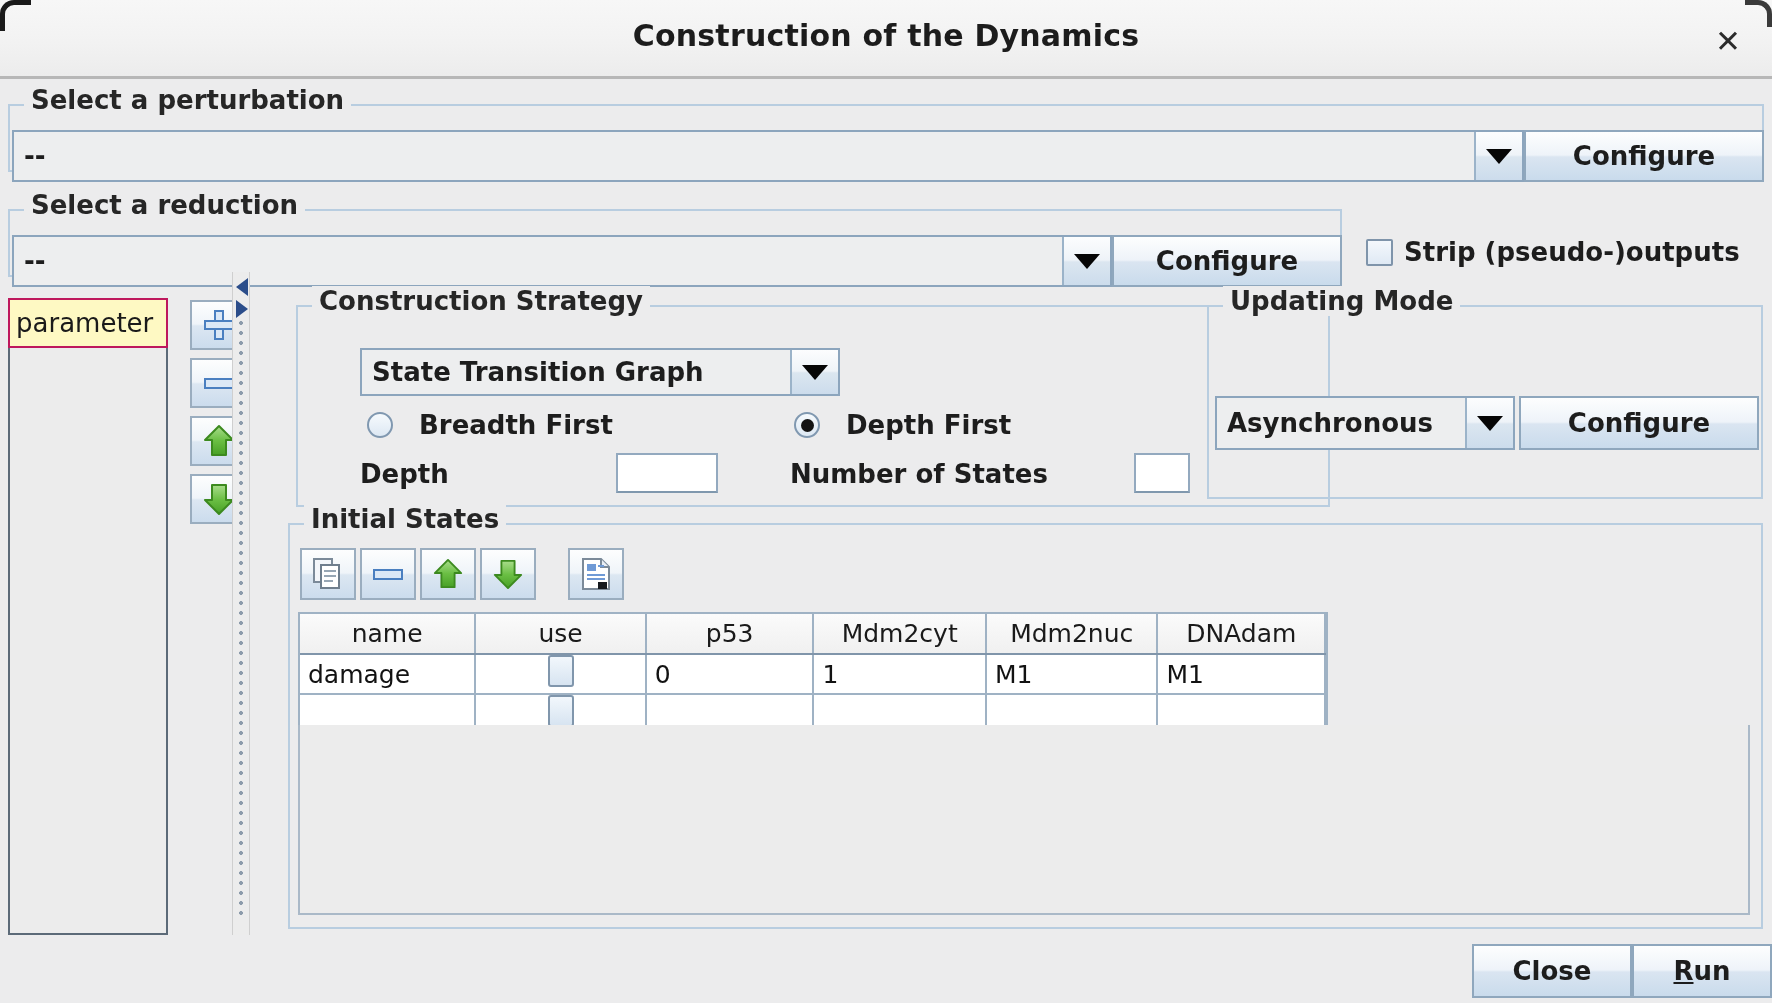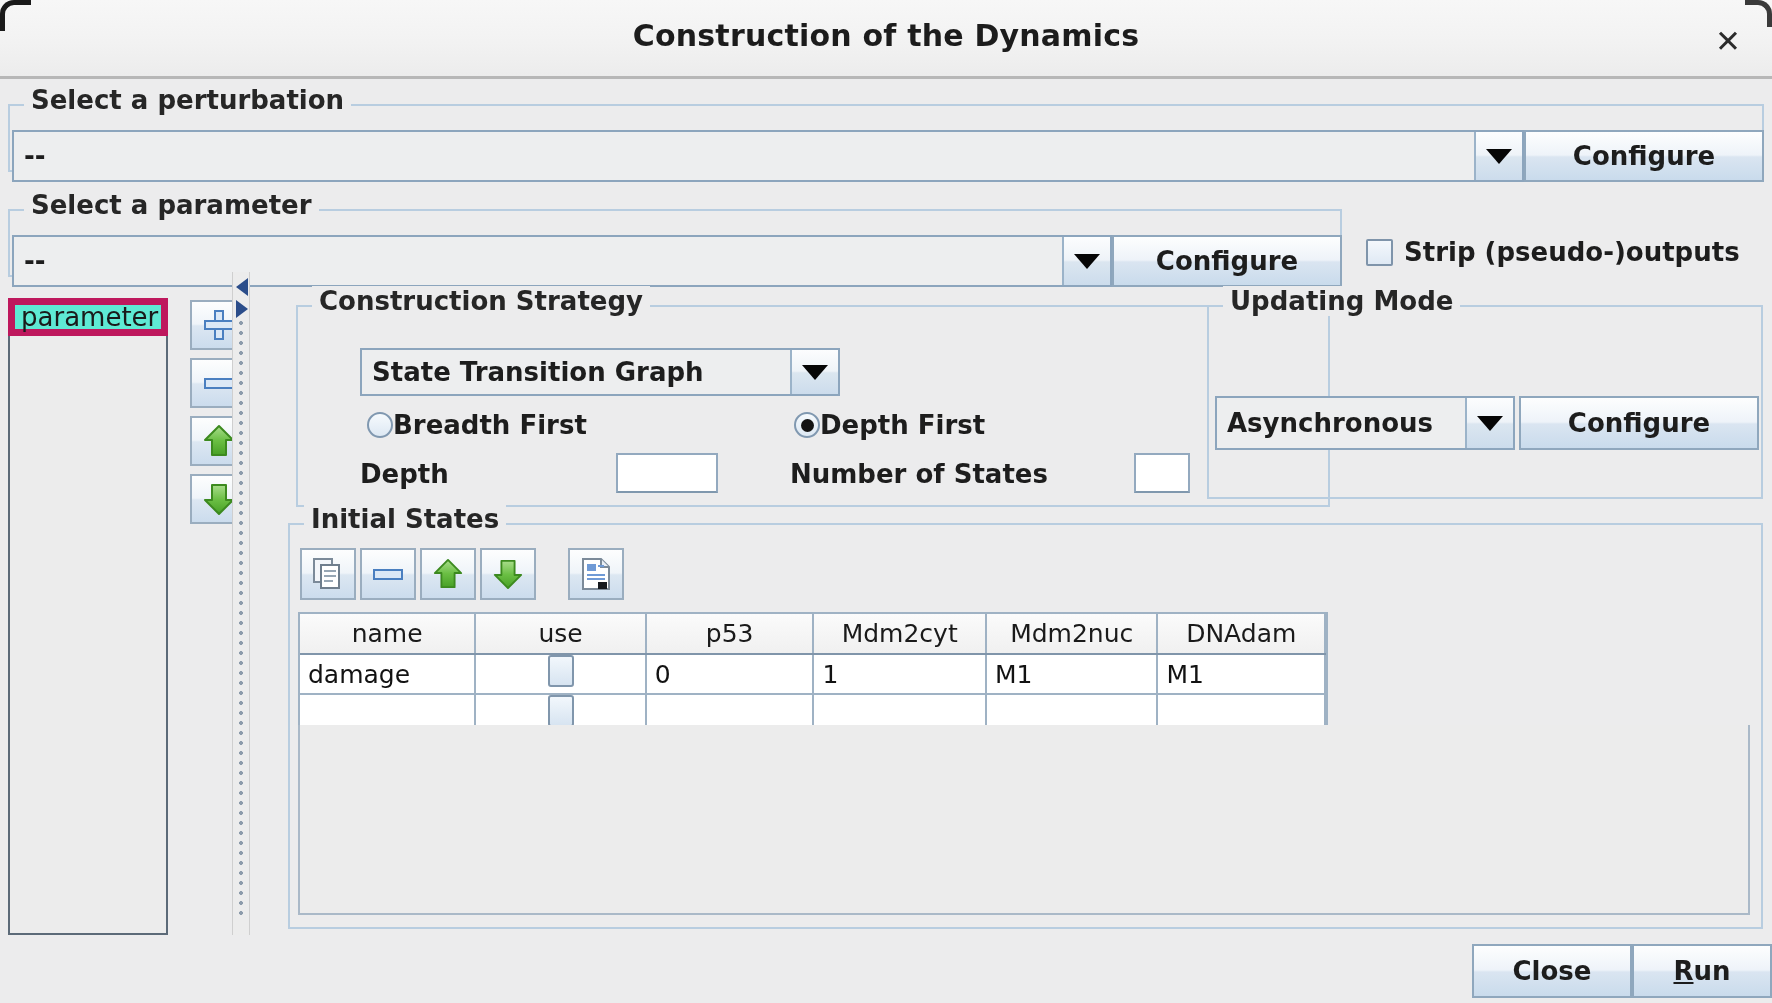--- a/index.html
+++ b/index.html
@@ -95,21 +95,21 @@
     background: linear-gradient(to bottom,#f4f8fc 0%,#dfe9f4 100%);
     border-radius: 2px; display: inline-block; vertical-align: middle;
   }
   .cbx-label {
     position: absolute; display: flex; align-items: center; gap: 11px;
     font-size: 26px; font-weight: bold; color: #1d1d1d; white-space: nowrap;
     cursor: pointer;
   }
 
   
-  .radio-row { position: absolute; display: flex; align-items: center; gap: 0; cursor: pointer; }
+  .radio-row { position: absolute; display: flex; align-items: center; gap: 26px; cursor: pointer; }
   .rad {
     width: 26px; height: 26px; border-radius: 50%;
     border: 2px solid #8098b0;
     background: linear-gradient(to bottom,#f6fafd 0%,#dde8f3 100%);
     position: relative; flex: none;
   }
   .rad.sel::after {
     content: ""; position: absolute; left: 50%; top: 50%;
     width: 13px; height: 13px; margin: -6.5px 0 0 -6.5px;
     border-radius: 50%; background: #141414;
@@ -121,21 +121,21 @@
     position: absolute; background: #ffffff;
     border: 2px solid #93a9bf; border-bottom-color: #8098ae;
   }
 
   
   .list-pane {
     position: absolute; left: 8px; top: 298px; width: 160px; height: 637px;
     background: #ececec; border: 2px solid #5c6a78; border-top-color:#6b7885;
   }
   .list-item-sel {
-    height: 38px; background: #5eead4; border: 7px solid #be185d;
+    height: 50px; background: #fef9c3; border: 2px solid #be185d;
     display: flex; align-items: center; padding-left: 6px;
     font-size: 26px; color: #1a1a1a; margin: -2px -2px 0 -2px;
   }
 
   
   .sqbtn {
     position: absolute; width: 58px; height: 50px;
     border: 2px solid #9aadbf;
     background: linear-gradient(to bottom,#fdfefe 0%,#eff4f9 48%,#dce7f2 52%,#cbdced 100%);
     display: flex; align-items: center; justify-content: center; cursor: pointer;
@@ -225,21 +225,21 @@
   </div>
   <div class="combo" style="left:12px; top:130px; width:1512px; height:52px;">
     <div class="cval">--</div>
     <div class="carrow">
         <span class="caret-down"></span>
       </div>
   </div>
   <div class="btn" style="left:1524px; top:130px; width:240px; height:52px;">Configure</div>
 
   <div class="tborder" style="left:8px; top:209px; width:1334px; height:68px;">
-    <div class="tlabel">Select a parameter</div>
+    <div class="tlabel">Select a reduction</div>
   </div>
   <div class="combo" style="left:12px; top:235px; width:1100px; height:52px;">
     <div class="cval">--</div>
     <div class="carrow">
         <span class="caret-down"></span>
       </div>
   </div>
   <div class="btn" style="left:1112px; top:235px; width:230px; height:52px;">Configure</div>
 
   <div class="cbx-label" style="left:1366px; top:234px; height:36px;">

